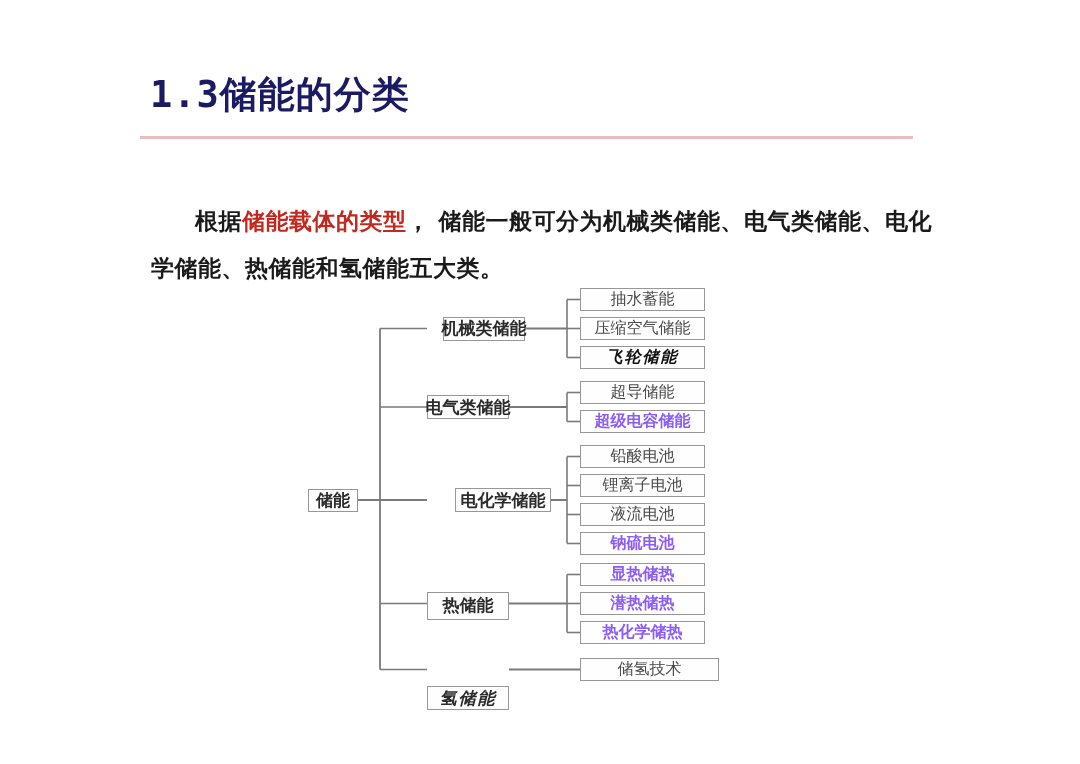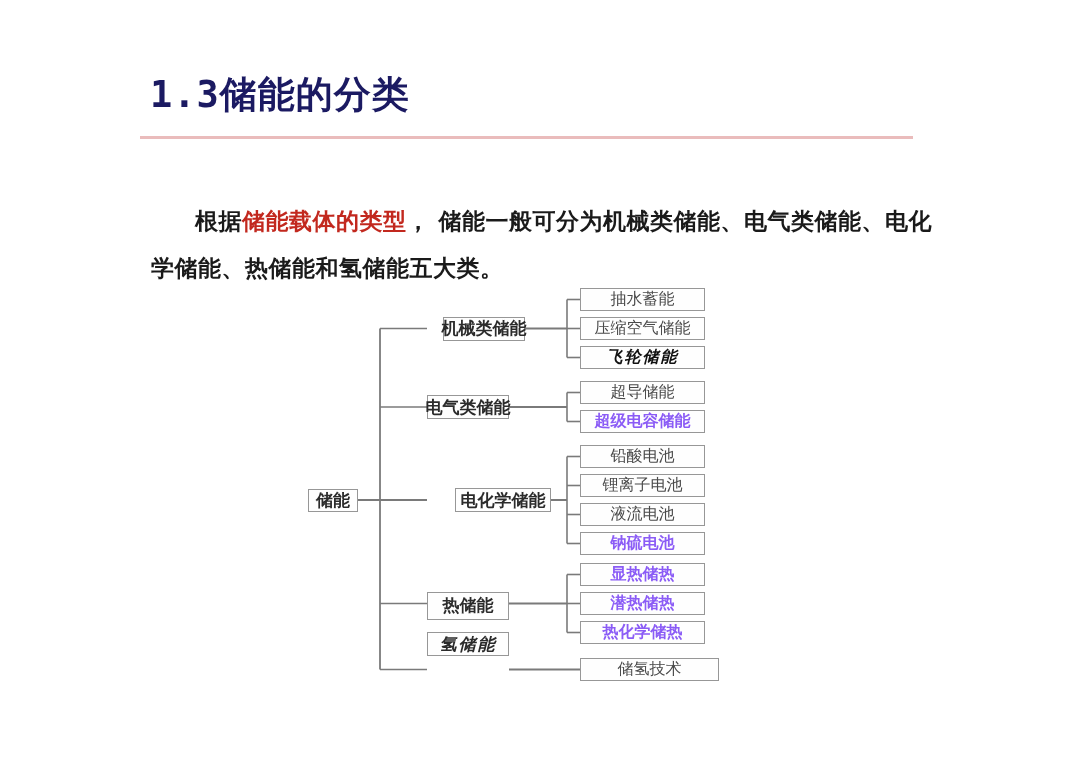--- a/index.html
+++ b/index.html
@@ -104,17 +104,17 @@
       <div class="tbox leaf style-bold" style="left: 580px; top: 410px; width: 125px; height: 23px;">超级电容储能</div>
       <div class="tbox cat style-normal" style="left: 427px; top: 488px; width: 96px; height: 24px; margin-left: 28px;">电化学储能</div>
       <div class="tbox leaf style-light" style="left: 580px; top: 445px; width: 125px; height: 23px;">铅酸电池</div>
       <div class="tbox leaf style-light" style="left: 580px; top: 474px; width: 125px; height: 23px;">锂离子电池</div>
       <div class="tbox leaf style-light" style="left: 580px; top: 503px; width: 125px; height: 23px;">液流电池</div>
       <div class="tbox leaf style-bold" style="left: 580px; top: 532px; width: 125px; height: 23px;">钠硫电池</div>
       <div class="tbox cat style-normal" style="left: 427px; top: 591.5px; width: 82px; height: 28px;">热储能</div>
       <div class="tbox leaf style-bold" style="left: 580px; top: 563px; width: 125px; height: 23px;">显热储热</div>
       <div class="tbox leaf style-bold" style="left: 580px; top: 592px; width: 125px; height: 23px;">潜热储热</div>
       <div class="tbox leaf style-bold" style="left: 580px; top: 621px; width: 125px; height: 23px;">热化学储热</div>
-      <div class="tbox cat style-script" style="left: 427px; top: 632px; width: 82px; height: 24px;">氢储能</div>
+      <div class="tbox cat style-script" style="left: 427px; top: 686px; width: 82px; height: 24px;">氢储能</div>
       <div class="tbox leaf style-light" style="left: 580px; top: 658px; width: 139px; height: 23px;">储氢技术</div>
       <div class="tbox root" style="left: 308px; top: 488.5px; width: 50px; height: 23px;">储能</div>
     </div>
 </div>
 
 </body></html>

